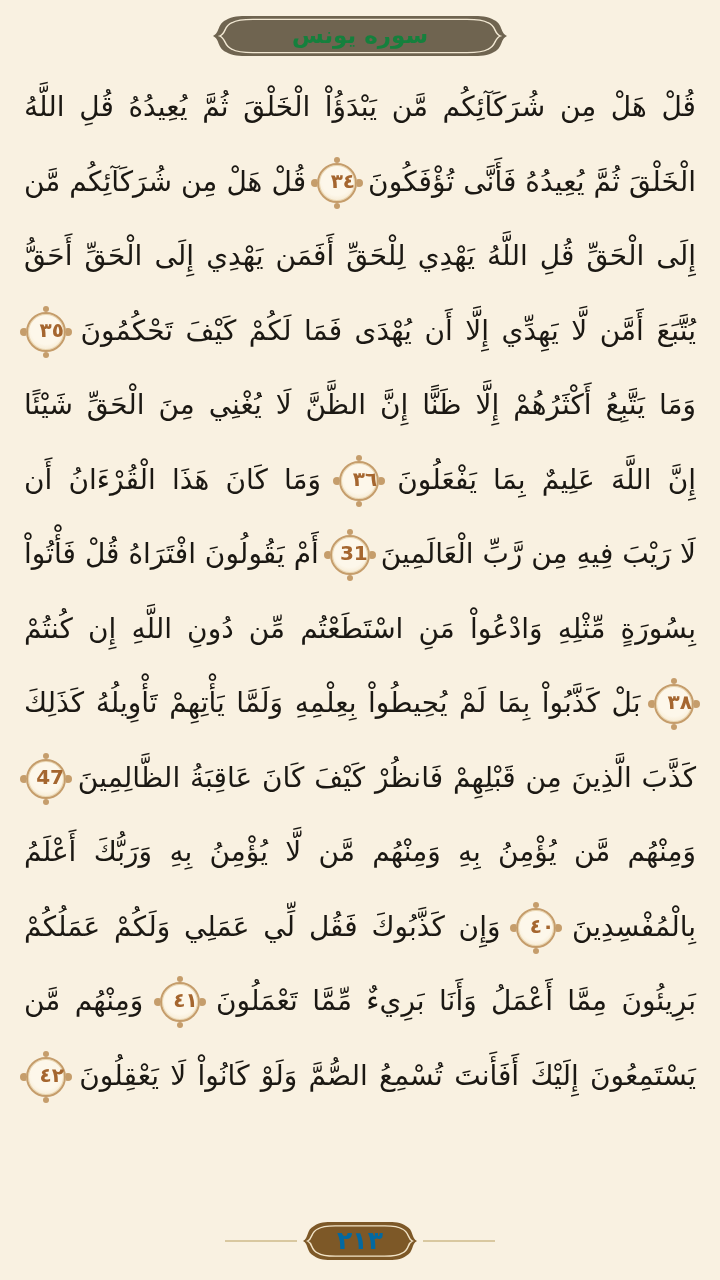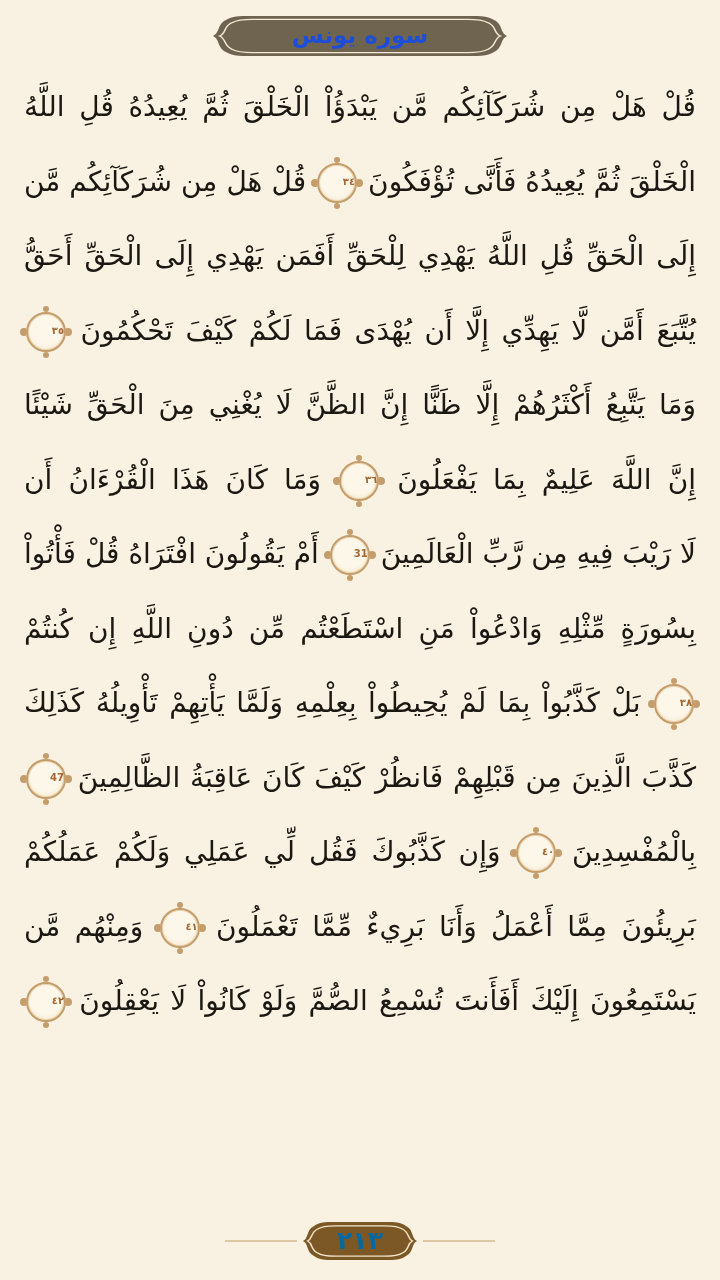--- a/index.html
+++ b/index.html
@@ -33,21 +33,21 @@
     width: 300px;
     height: 52px;
   }
   .banner svg { display: block; width: 300px; height: 52px; }
   .banner .title {
     position: absolute;
     top: 0; left: 0; right: 0; bottom: 2px;
     display: flex;
     align-items: center;
     justify-content: center;
-    color: #1d4ed8;
+    color: #15803d;
     font-size: 23px;
     font-weight: bold;
     letter-spacing: 0;
   }
   
   .lines {
     position: absolute;
     top: 70px;
     left: 0;
     width: 720px;
@@ -65,21 +65,21 @@
   }
   .ayah-text { color: #1b1813; }
   .ayah-marker {
     display: inline-block;
     width: 36px;
     height: 36px;
     line-height: 33px;
     border-radius: 50%;
     text-align: left;
     vertical-align: middle;
-    font-size: 10px;
+    font-size: 20px;
     font-weight: bold;
     color: #a5662f;
     background: radial-gradient(circle at 50% 42%, #fdf7ea 55%, #f0dfbe 100%);
     border: 2px solid #c59d6b;
     box-shadow: inset 0 0 0 1px #ead7b3,
                 22px 0 0 -16px #c59d6b,
                 -22px 0 0 -16px #c59d6b;
     position: relative;
     margin: 0 2px;
   }
@@ -147,20 +147,21 @@
       <div class="line" dir="rtl"><span class="ayah-text">قُلْ هَلْ مِن شُرَكَآئِكُم مَّن يَبْدَؤُاْ الْخَلْقَ ثُمَّ يُعِيدُهُ قُلِ اللَّهُ يَبْدَؤُاْ</span></div>
       <div class="line" dir="rtl"><span class="ayah-text">الْخَلْقَ ثُمَّ يُعِيدُهُ فَأَنَّى تُؤْفَكُونَ </span><span class="ayah-marker">٣٤</span><span class="ayah-text"> قُلْ هَلْ مِن شُرَكَآئِكُم مَّن يَهْدِي</span></div>
       <div class="line" dir="rtl"><span class="ayah-text">إِلَى الْحَقِّ قُلِ اللَّهُ يَهْدِي لِلْحَقِّ أَفَمَن يَهْدِي إِلَى الْحَقِّ أَحَقُّ أَن</span></div>
       <div class="line" dir="rtl"><span class="ayah-text">يُتَّبَعَ أَمَّن لَّا يَهِدِّي إِلَّا أَن يُهْدَى فَمَا لَكُمْ كَيْفَ تَحْكُمُونَ </span><span class="ayah-marker">٣٥</span></div>
       <div class="line" dir="rtl"><span class="ayah-text">وَمَا يَتَّبِعُ أَكْثَرُهُمْ إِلَّا ظَنًّا إِنَّ الظَّنَّ لَا يُغْنِي مِنَ الْحَقِّ شَيْئًا</span></div>
       <div class="line" dir="rtl"><span class="ayah-text">إِنَّ اللَّهَ عَلِيمٌ بِمَا يَفْعَلُونَ </span><span class="ayah-marker">٣٦</span><span class="ayah-text"> وَمَا كَانَ هَذَا الْقُرْءَانُ أَن يُفْتَرَى</span></div>
       <div class="line" dir="rtl"><span class="ayah-text">لَا رَيْبَ فِيهِ مِن رَّبِّ الْعَالَمِينَ </span><span class="ayah-marker">31</span><span class="ayah-text"> أَمْ يَقُولُونَ افْتَرَاهُ قُلْ فَأْتُواْ</span></div>
       <div class="line" dir="rtl"><span class="ayah-text">بِسُورَةٍ مِّثْلِهِ وَادْعُواْ مَنِ اسْتَطَعْتُم مِّن دُونِ اللَّهِ إِن كُنتُمْ صَادِقِينَ</span></div>
       <div class="line" dir="rtl"><span class="ayah-marker">٣٨</span><span class="ayah-text"> بَلْ كَذَّبُواْ بِمَا لَمْ يُحِيطُواْ بِعِلْمِهِ وَلَمَّا يَأْتِهِمْ تَأْوِيلُهُ كَذَلِكَ</span></div>
       <div class="line" dir="rtl"><span class="ayah-text">كَذَّبَ الَّذِينَ مِن قَبْلِهِمْ فَانظُرْ كَيْفَ كَانَ عَاقِبَةُ الظَّالِمِينَ </span><span class="ayah-marker">47</span></div>
+      <div class="line" dir="rtl"><span class="ayah-text">وَمِنْهُم مَّن يُؤْمِنُ بِهِ وَمِنْهُم مَّن لَّا يُؤْمِنُ بِهِ وَرَبُّكَ أَعْلَمُ</span></div>
       <div class="line" dir="rtl"><span class="ayah-text">بِالْمُفْسِدِينَ </span><span class="ayah-marker">٤٠</span><span class="ayah-text"> وَإِن كَذَّبُوكَ فَقُل لِّي عَمَلِي وَلَكُمْ عَمَلُكُمْ أَنتُم</span></div>
       <div class="line" dir="rtl"><span class="ayah-text">بَرِيئُونَ مِمَّا أَعْمَلُ وَأَنَا بَرِيءٌ مِّمَّا تَعْمَلُونَ </span><span class="ayah-marker">٤١</span><span class="ayah-text"> وَمِنْهُم مَّن</span></div>
       <div class="line" dir="rtl"><span class="ayah-text">يَسْتَمِعُونَ إِلَيْكَ أَفَأَنتَ تُسْمِعُ الصُّمَّ وَلَوْ كَانُواْ لَا يَعْقِلُونَ </span><span class="ayah-marker">٤٢</span></div>
     </div>
 
   <div class="footer">
     <div class="rule"></div>
     <div class="badge">
       <svg viewBox="0 0 118 48">
         <path d="M 2 24 C 8 21, 5 13, 13 9 C 18 5, 25 5, 32 5 L 86 5 C 93 5, 100 5, 105 9 C 113 13, 110 21, 116 24 C 110 27, 113 35, 105 39 C 100 43, 93 43, 86 43 L 32 43 C 25 43, 18 43, 13 39 C 5 35, 8 27, 2 24 Z" fill="#7d5827"></path>

